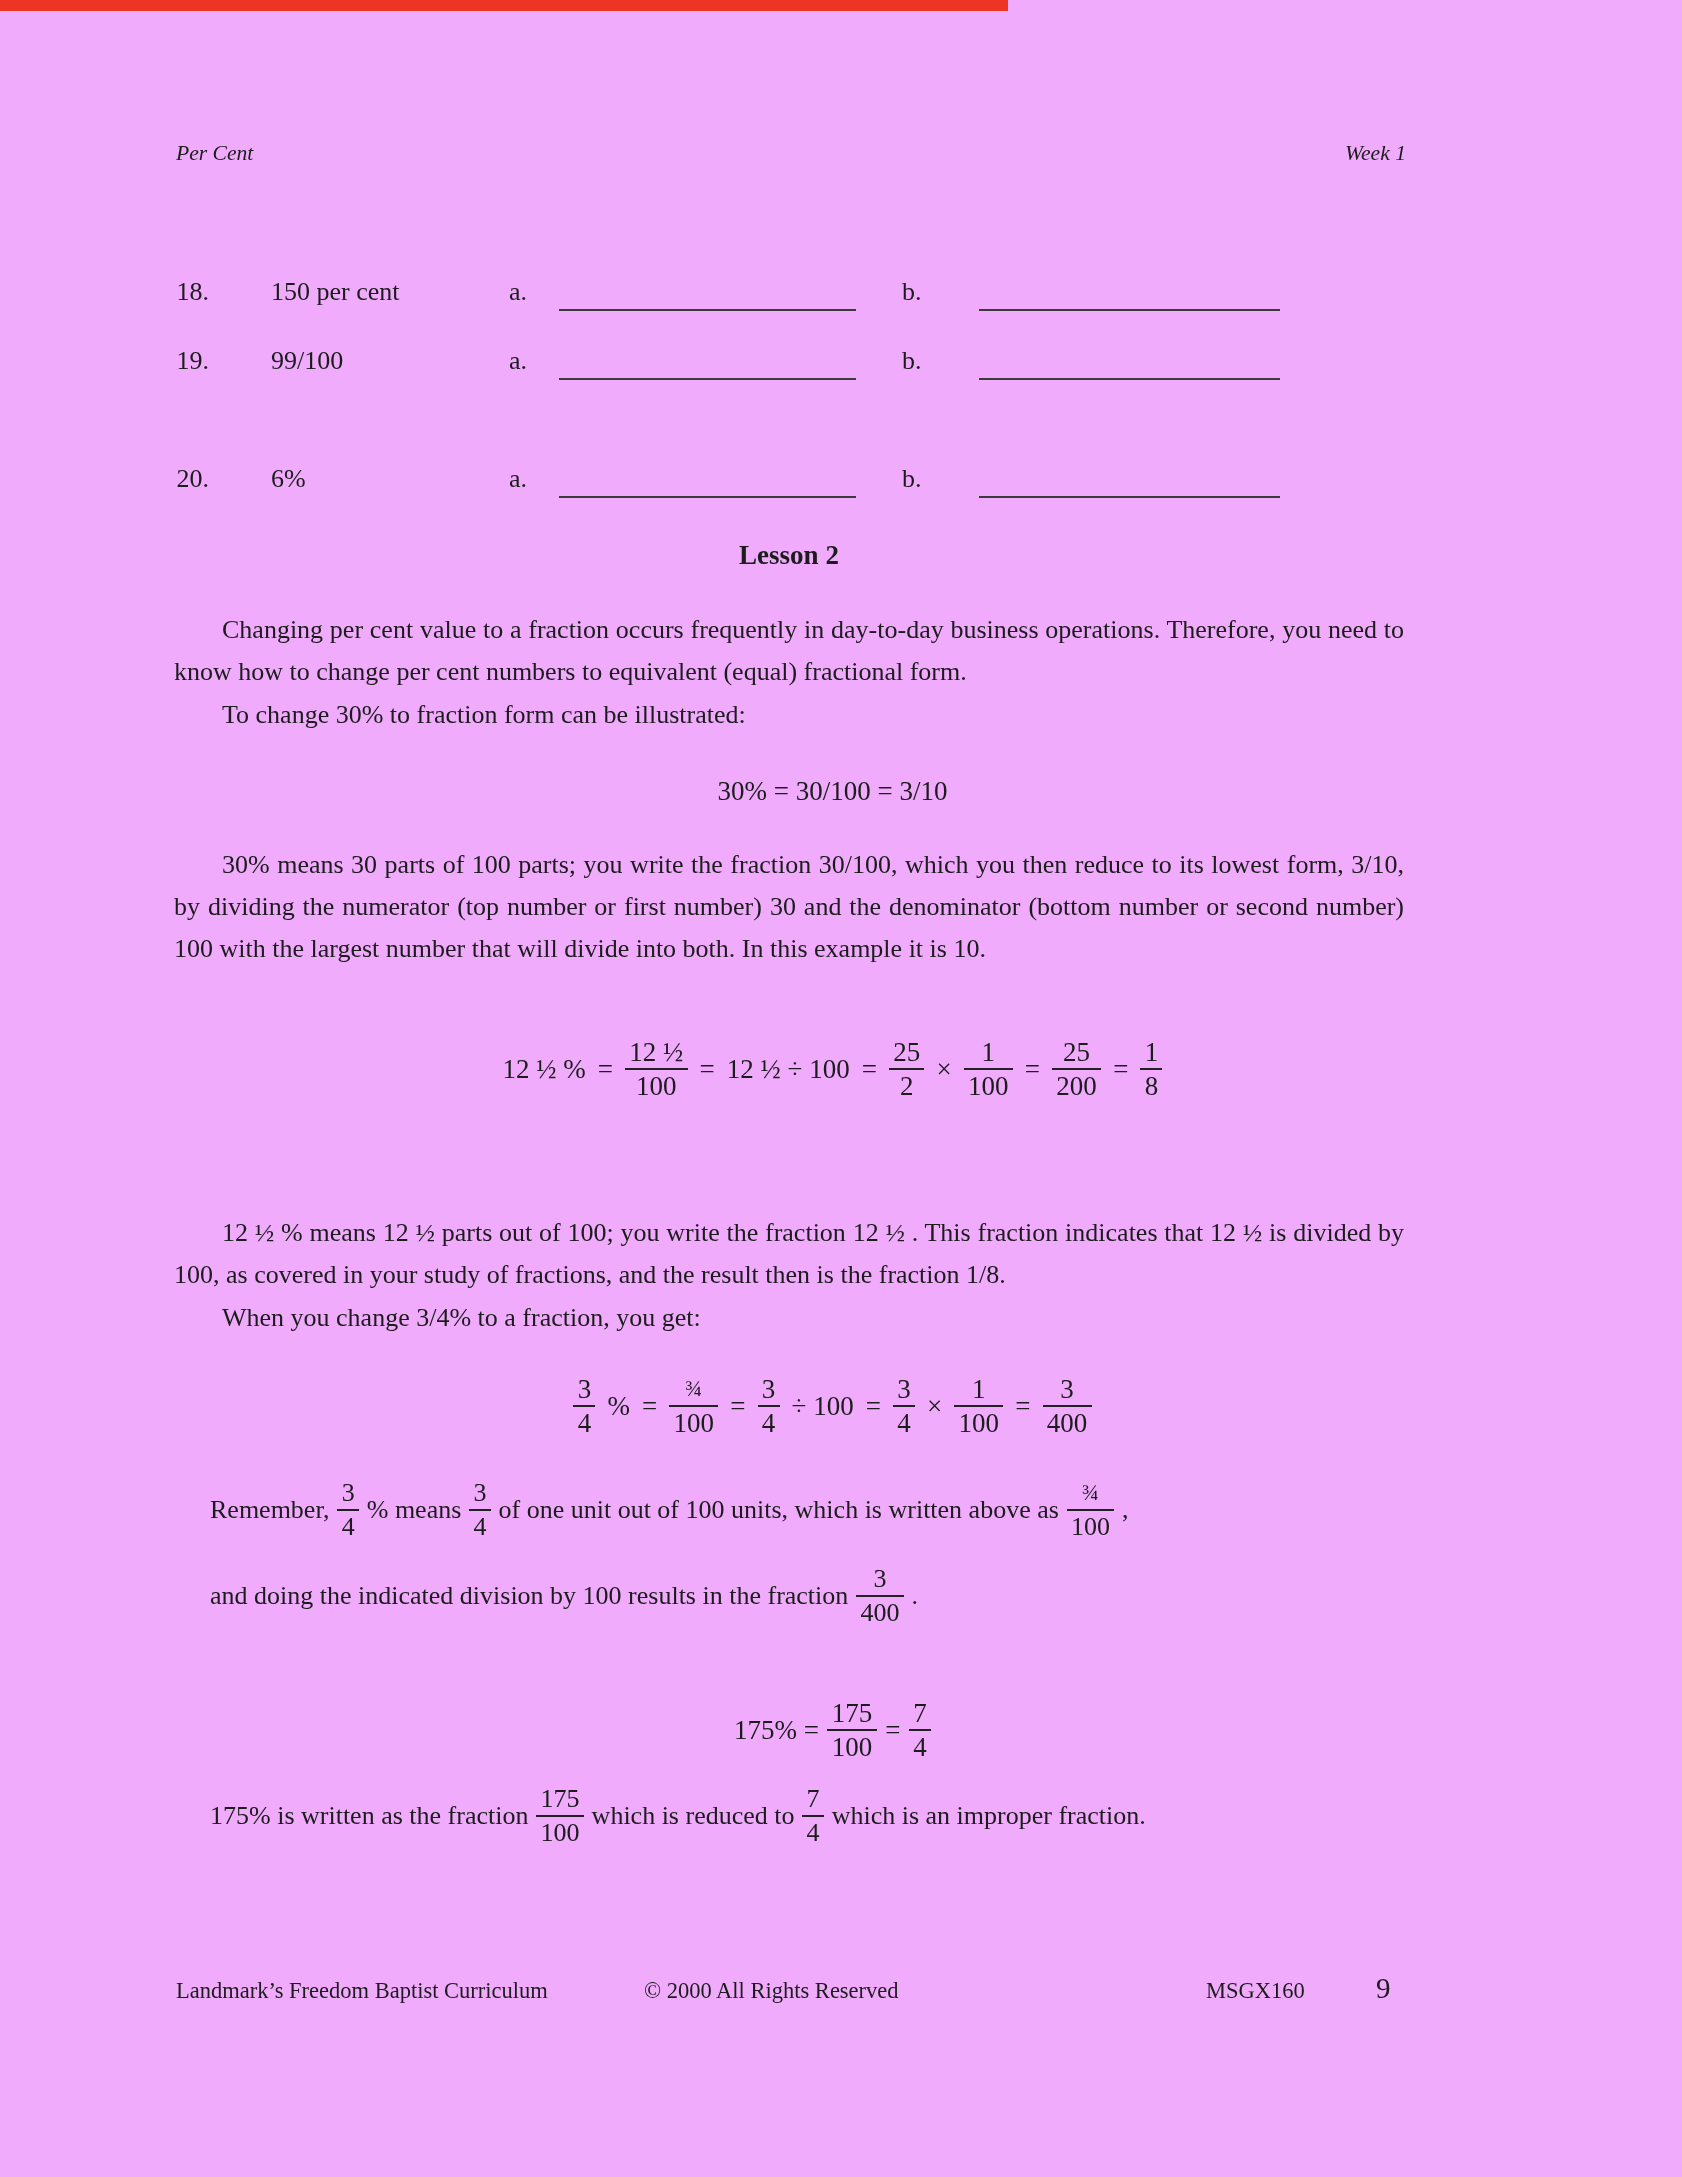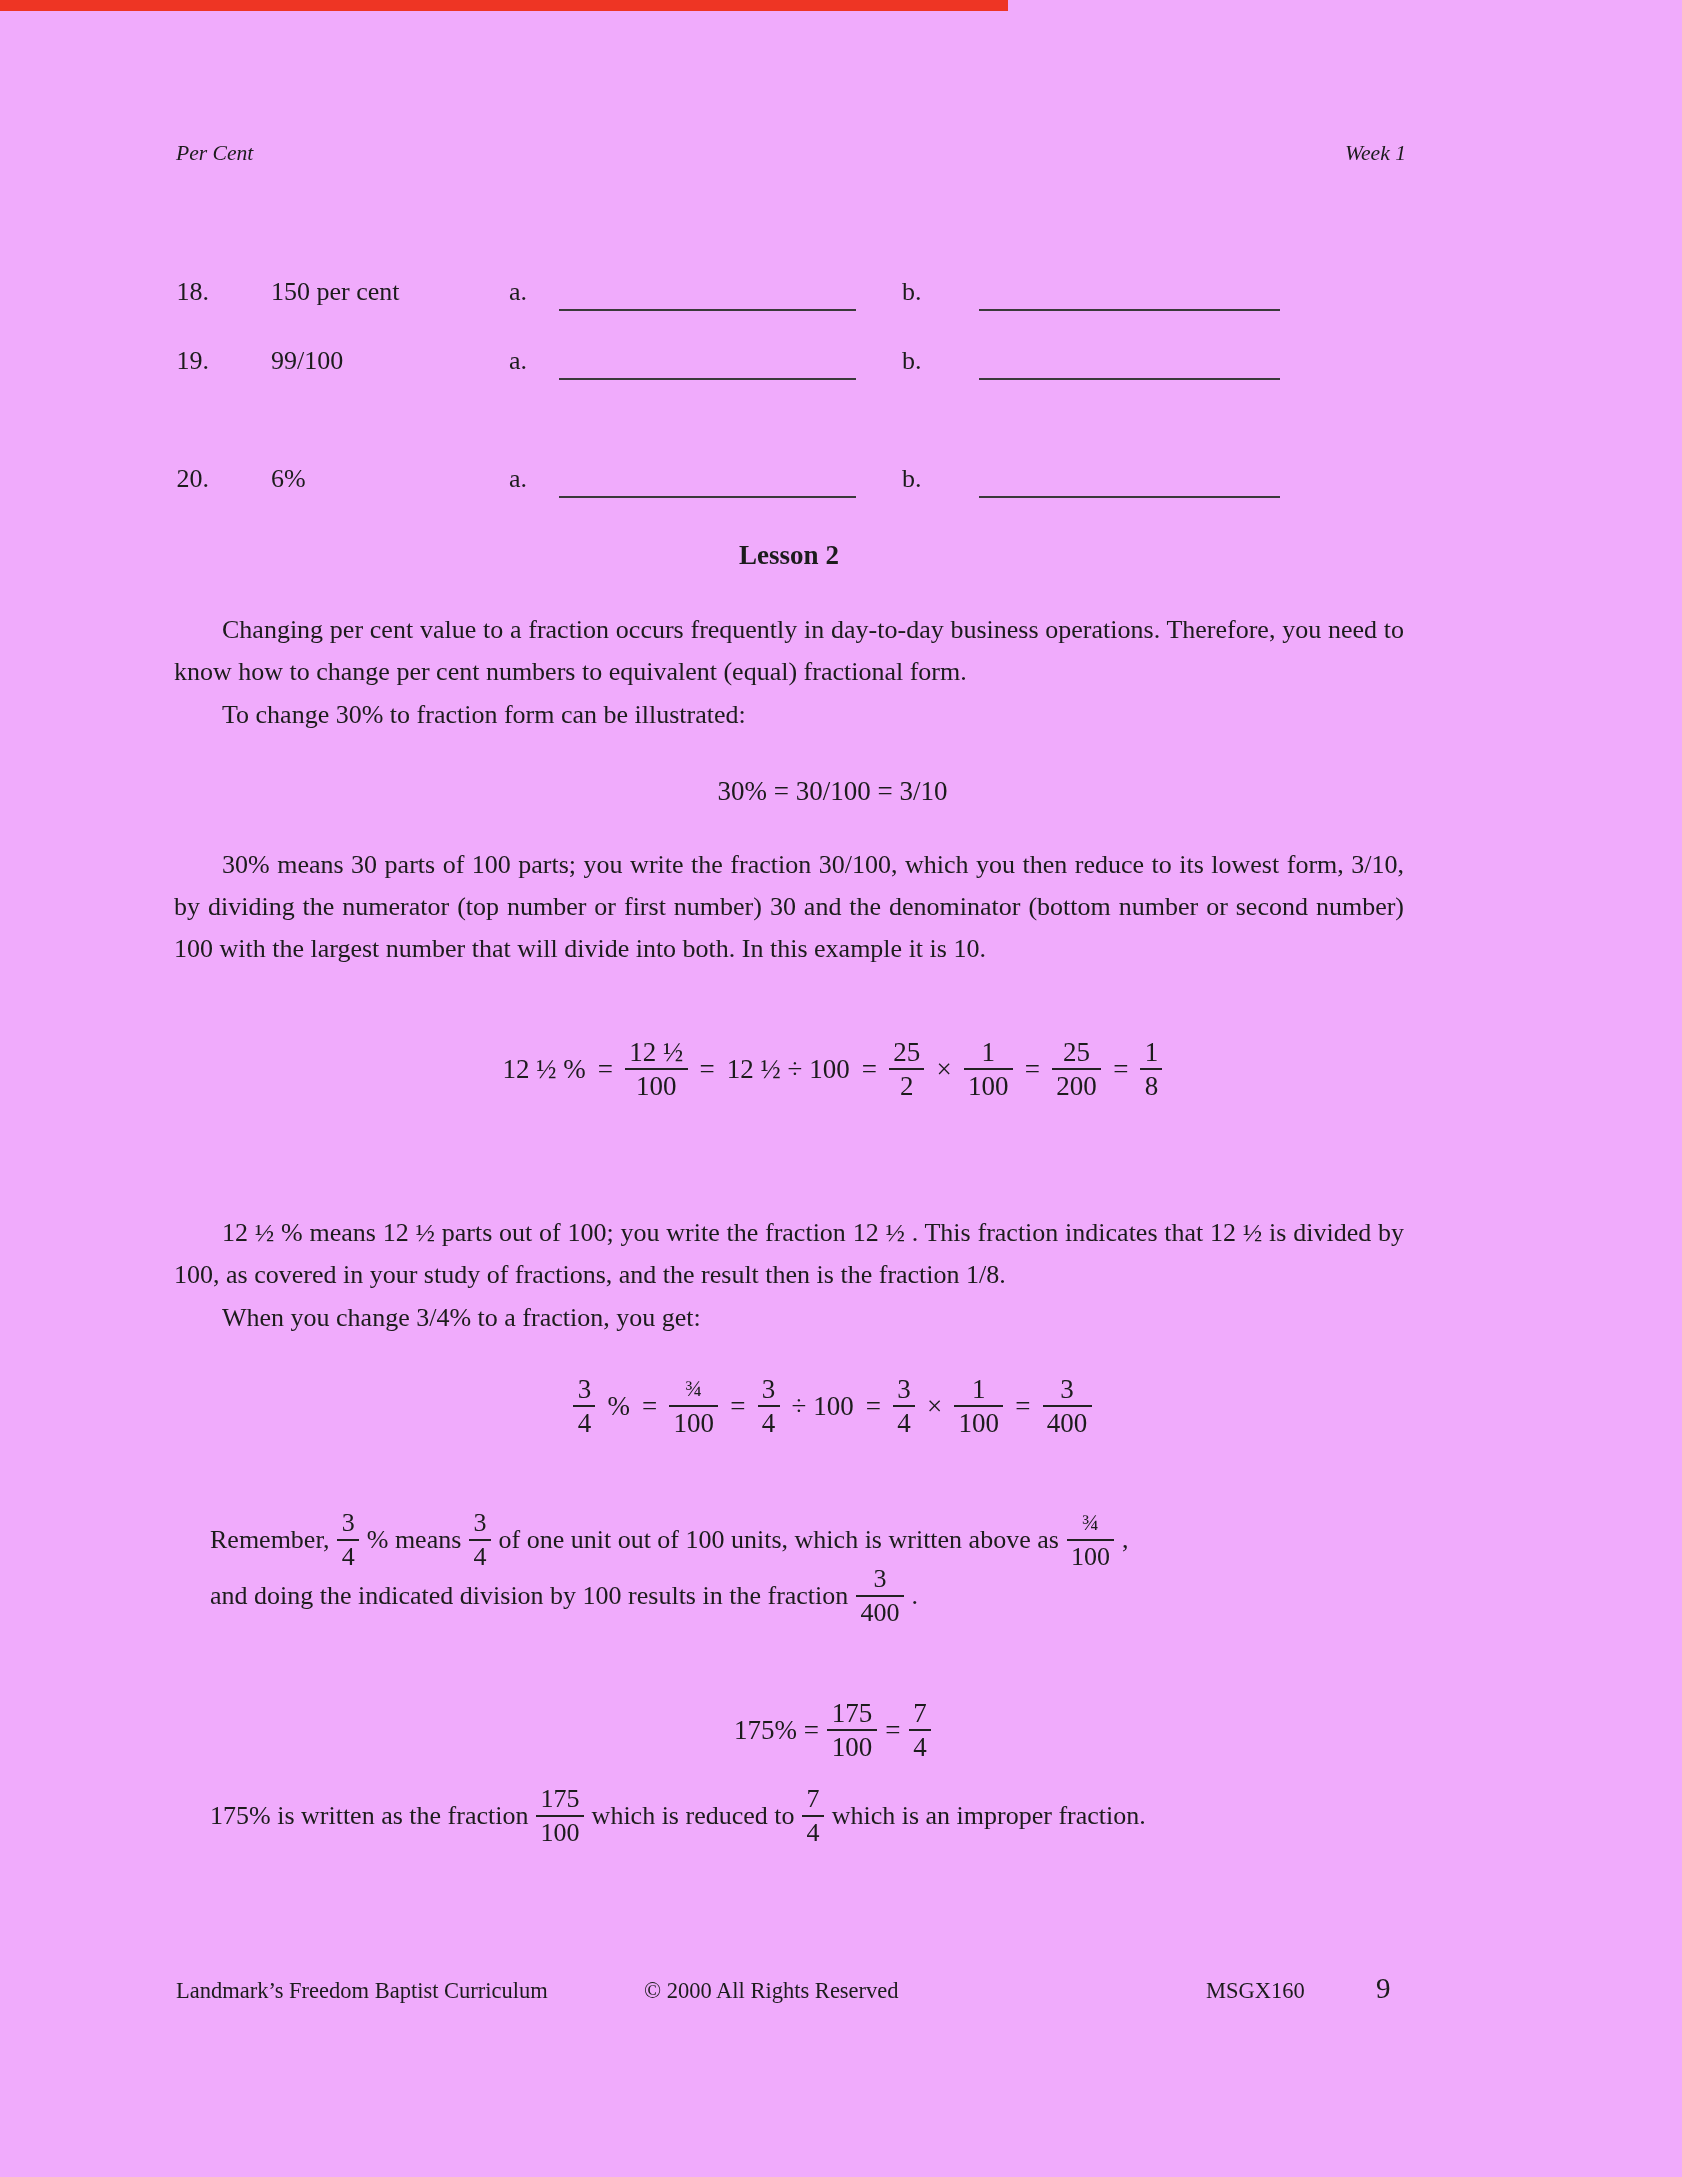--- a/index.html
+++ b/index.html
@@ -54,21 +54,21 @@
   .eq-175   { top: 1697px; gap: 8.6px; }
   .frac { display: inline-flex; flex-direction: column; line-height: 32px; text-align: center; }
   .frac .den { border-top: 2.6px solid #222; padding: 0 4.3px; }
   .frac .num { padding: 0 4.3px; }
   .vf { font-size: 22.5px; }
   .mixline {
     position: absolute; left: 210px;
     display: flex; align-items: center; gap: 7.8px;
     font-size: 26px; white-space: nowrap;
   }
-  .mix-1 { top: 1477px; margin-top: 30px; }
+  .mix-1 { top: 1477px; }
   .mix-2 { top: 1563px; }
   .mix-3 { top: 1783px; }
   .footer { position: absolute; top: 1978px; left: 176px; width: 1314px; font-size: 22.5px; }
   .footer .f-left { position: absolute; left: 0; top: 0; }
   .footer .f-copy { position: absolute; left: 468px; top: 0; }
   .footer .f-code { position: absolute; left: 1030px; top: 0; }
   .footer .f-page { position: absolute; left: 1200px; top: -6px; font-size: 29px; }
 </style>
 </head>
 <body>

